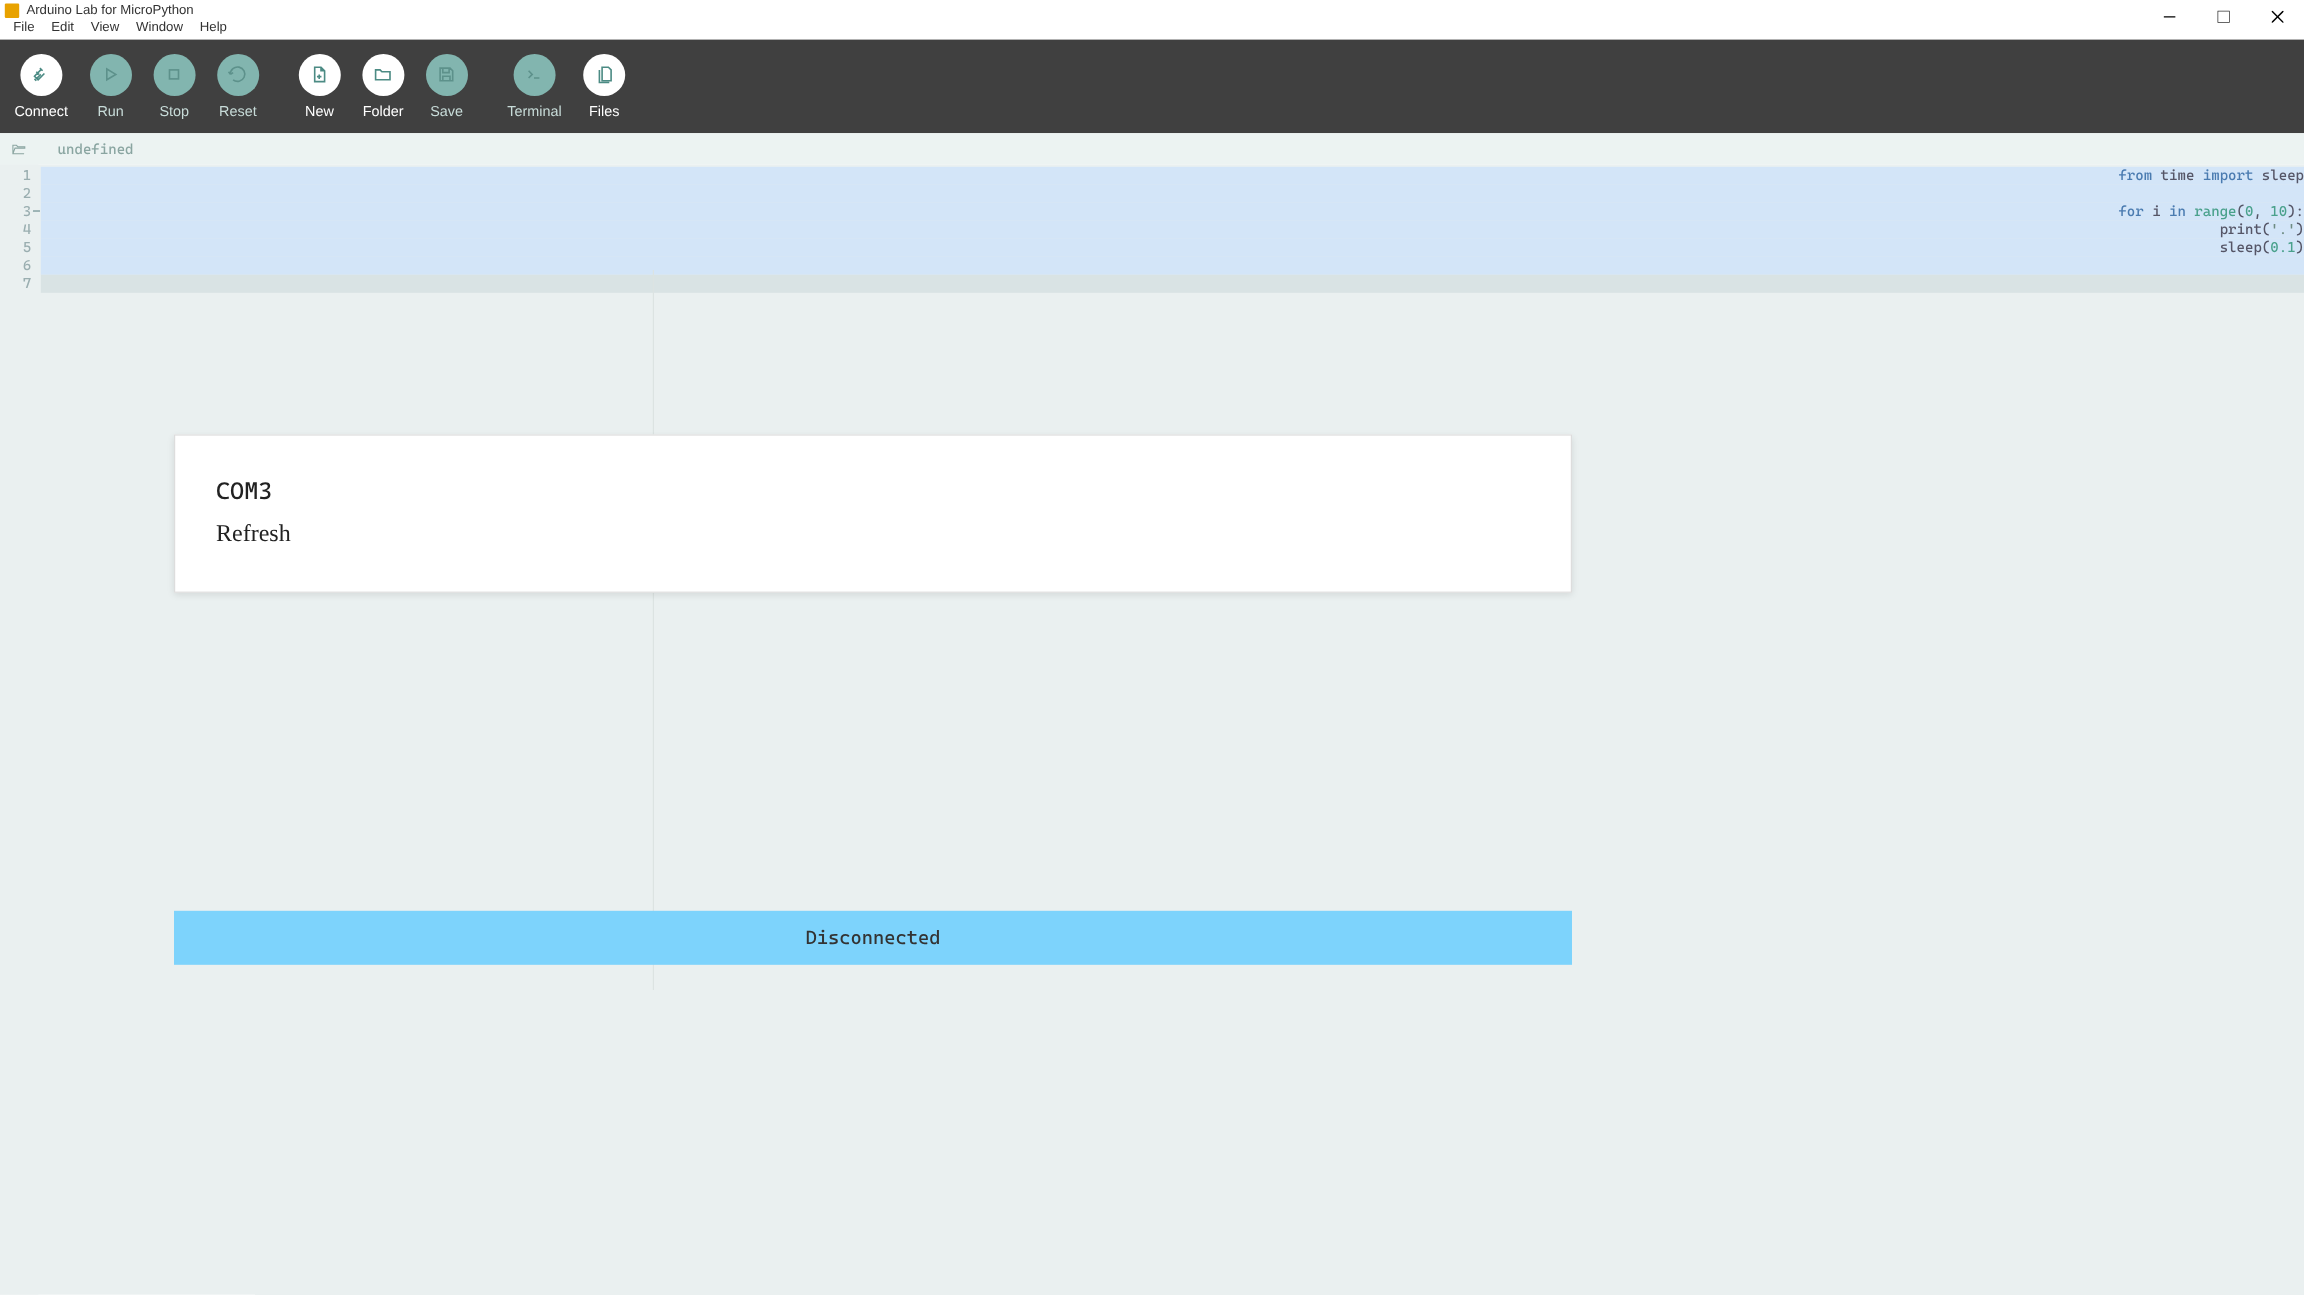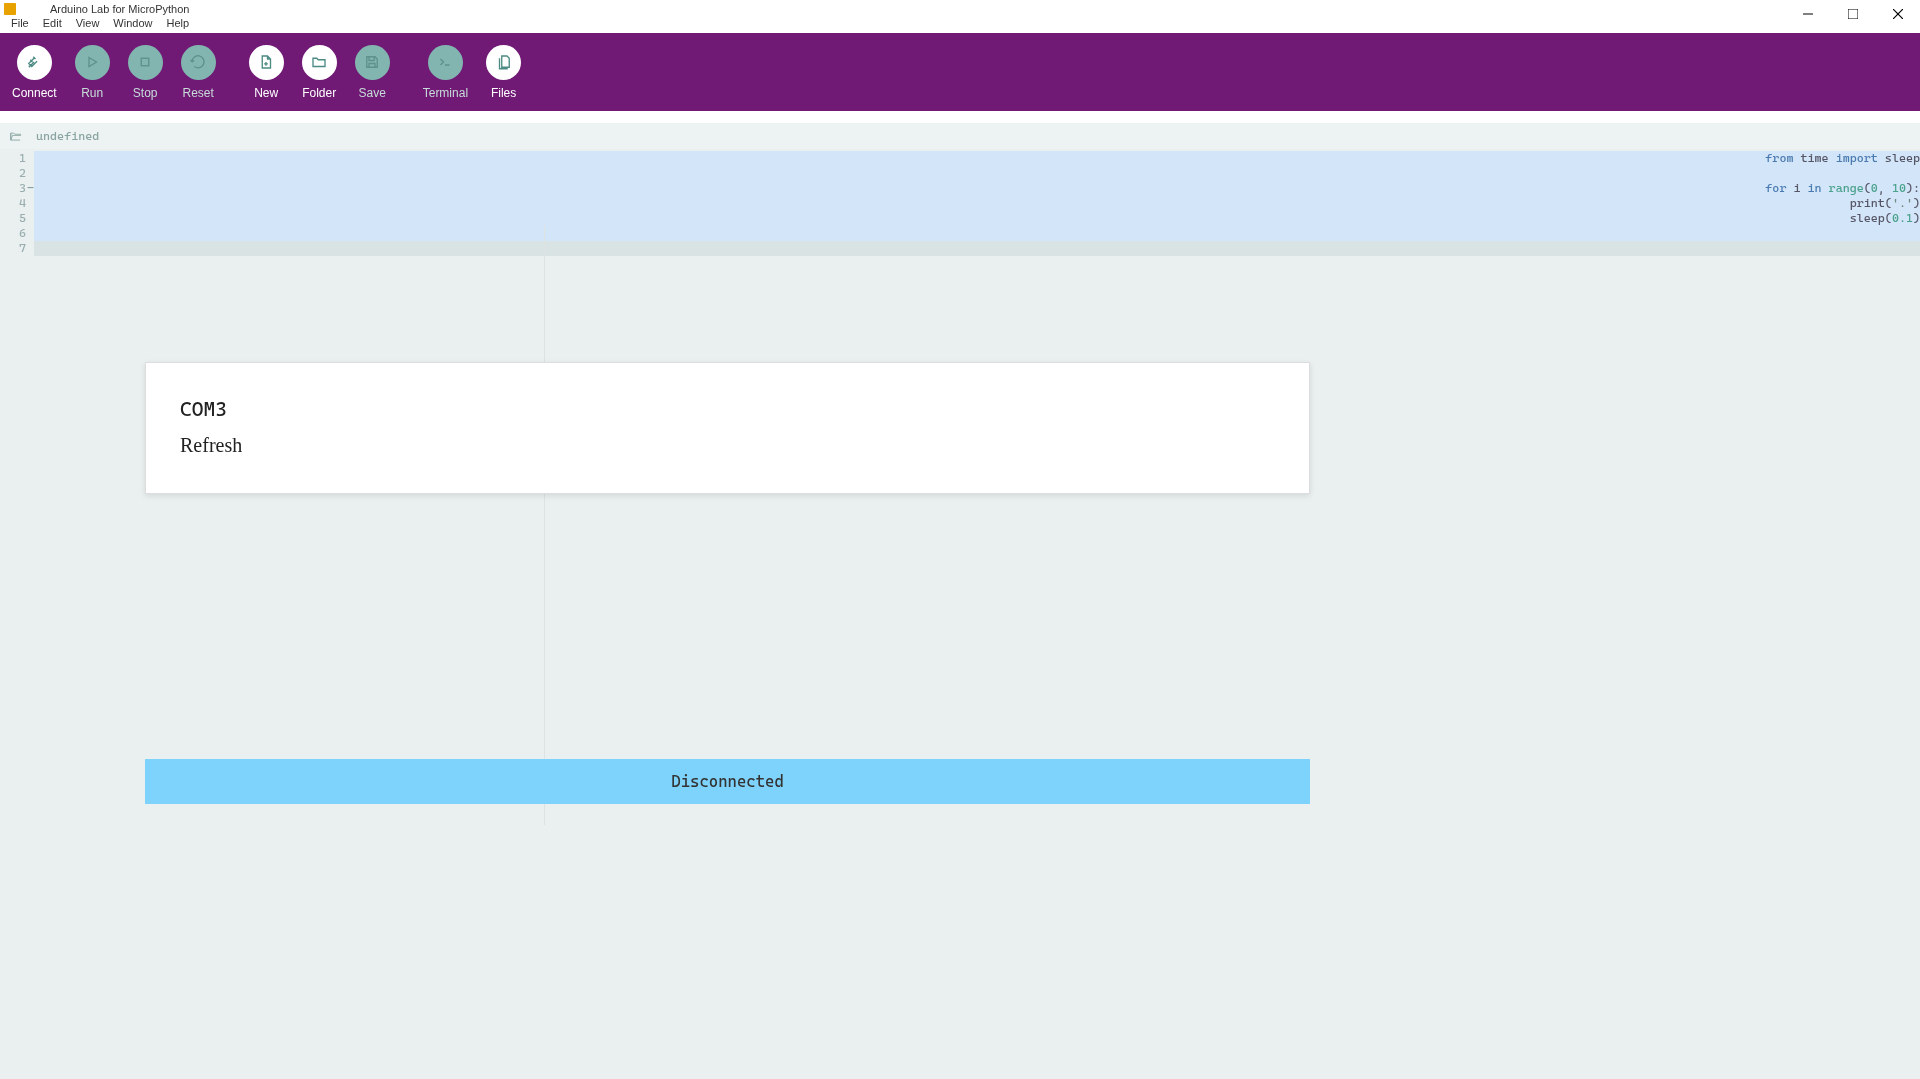--- a/index.html
+++ b/index.html
@@ -16,21 +16,20 @@
       overflow: hidden;
       position: relative;
     }
     
     .titlebar {
       height: 17px;
       display: flex;
       align-items: center;
       padding-left: 4px;
       background: #fff;
-      gap: 28px;
     }
     .titlebar-icon {
       width: 12px;
       height: 12px;
       background: #e8a200;
       margin-right: 6px;
       border-radius: 1px;
     }
     .titlebar-text {
       font-size: 11px;
@@ -59,21 +58,21 @@
       gap: 0;
       font-size: 11px;
     }
     .menu-item {
       padding: 0 7px;
       color: #333;
       cursor: pointer;
     }
     
     .toolbar {
-      background: #701a75;
+      background: #404040;
       height: 78px;
       display: flex;
       align-items: center;
       padding-left: 12px;
       gap: 0;
     }
     .tool-group {
       display: flex;
       gap: 18px;
     }
@@ -117,25 +116,24 @@
     .tool-circle.active svg {
       stroke: #4c8b84;
     }
     
     .pathbar {
       background: #ecf3f2;
       height: 26px;
       display: flex;
       align-items: center;
       padding-left: 8px;
-      gap: 12px;
+      gap: 24px;
       font-family: "Cascadia Mono", "Consolas", monospace;
       font-size: 12px;
       color: #8aa5a1;
-      margin-top: 12px;
     }
     .pathbar svg {
       width: 16px;
       height: 14px;
       stroke: #8aa5a1;
       fill: none;
       stroke-width: 1.5;
     }
     
     .editor-wrap {

